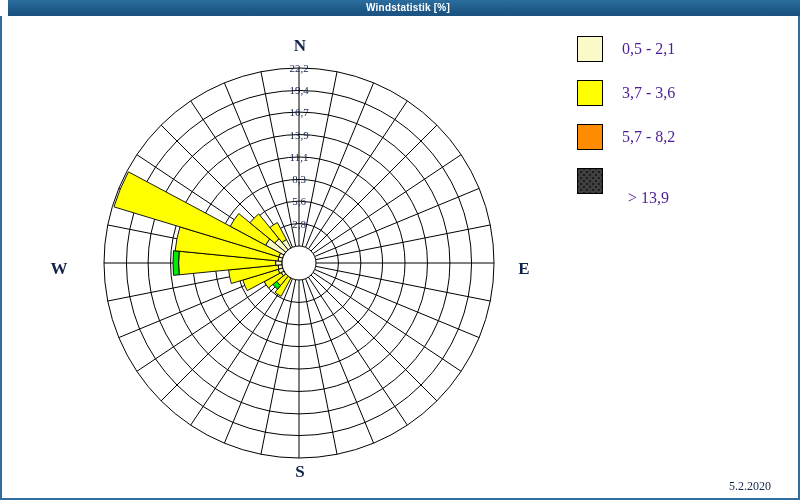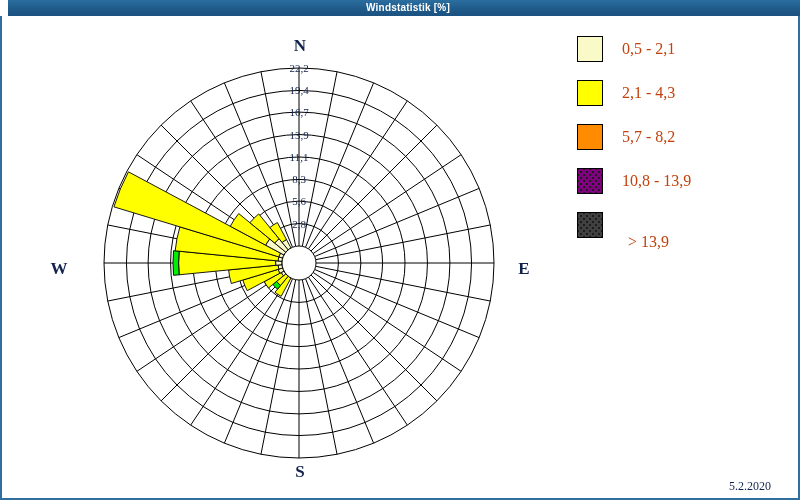--- a/index.html
+++ b/index.html
@@ -94,21 +94,21 @@
   .legend-swatch {
     width: 26px;
     height: 26px;
     border: 1px solid #000000;
     box-sizing: border-box;
     flex: 0 0 auto;
     background-repeat: repeat;
   }
   .legend-label {
     margin-left: 19px;
-    color: #c2410c;
+    color: #4c1d95;
     font-family: "Liberation Serif", "DejaVu Serif", serif;
     font-size: 16px;
     white-space: nowrap;
   }
   .legend-label.indented { margin-left: 25px; margin-top: 34px; }
 
   
   .tex-dots {
     background-image:
       radial-gradient(#1c1c1c 0.8px, transparent 0.9px),
@@ -238,31 +238,27 @@
       <div class="cardinal" id="card-w">W</div>
     </div>
 
     <div id="legend">
         <div class="legend-row">
           <div class="legend-swatch" style="background-color: rgb(250, 250, 200);"></div>
           <div class="legend-label">0,5 - 2,1</div>
         </div>
         <div class="legend-row">
           <div class="legend-swatch" style="background-color: rgb(255, 255, 0);"></div>
-          <div class="legend-label">2,1 - 4,3</div>
+          <div class="legend-label">3,7 - 3,6</div>
         </div>
         <div class="legend-row">
           <div class="legend-swatch" style="background-color: rgb(255, 140, 0);"></div>
           <div class="legend-label">5,7 - 8,2</div>
         </div>
         <div class="legend-row">
-          <div class="legend-swatch tex-dots" style="background-color: rgb(128, 0, 128);"></div>
-          <div class="legend-label">10,8 - 13,9</div>
-        </div>
-        <div class="legend-row">
           <div class="legend-swatch tex-dots" style="background-color: rgb(64, 64, 64);"></div>
           <div class="legend-label indented">&gt; 13,9</div>
         </div>
       </div>
 
     <div id="footer-date">5.2.2020</div>
 
   </div>
 </div>
 

